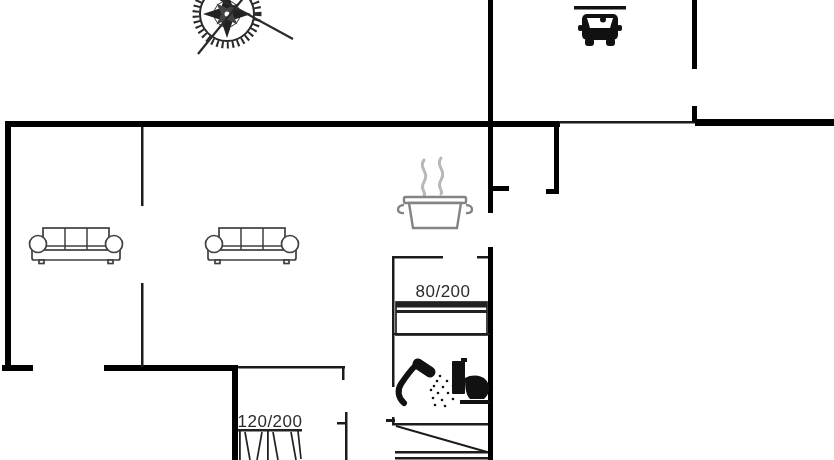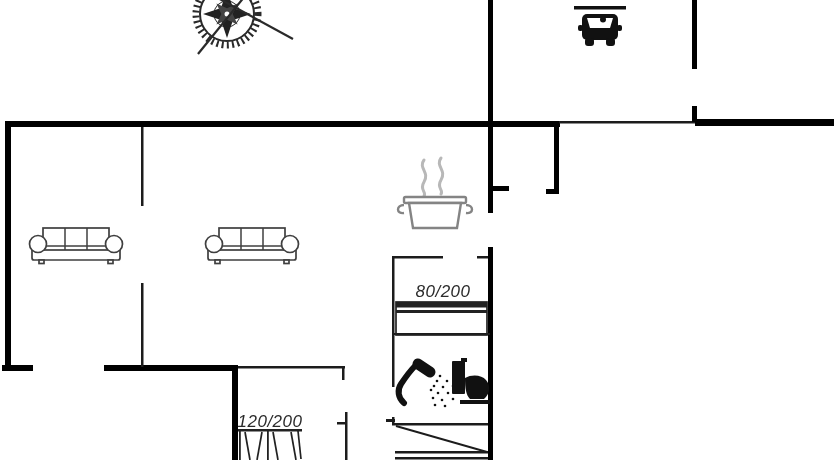--- a/index.html
+++ b/index.html
@@ -1,16 +1,16 @@
 <!DOCTYPE html>
 <html style="--wall: #000000; --wall-thin: #1c1c1c; --furniture: #3f3f3f; --icon-black: #111111; --pot-gray: #848484; --steam-gray: #b8b8b8; --label: #2b2b2b; --bg: #ffffff;"><head>
 <meta charset="utf-8">
 <style>
   html,body{margin:0;padding:0;background:#fff;}
-  .stage{position:relative;width:834px;height:460px;background:var(--bg,#fff);overflow:hidden;font-style:italic;}
+  .stage{position:relative;width:834px;height:460px;background:var(--bg,#fff);overflow:hidden;}
   svg{display:block;}
   .wall{fill:var(--wall,#000);}
   .wall-thin{fill:var(--wall-thin,#1c1c1c);}
   .thinline{stroke:var(--wall-thin,#1c1c1c);stroke-width:2;fill:none;}
   .furn{stroke:var(--furniture,#3f3f3f);stroke-width:1.7;fill:#fff;}
   .furn-line{stroke:var(--furniture,#3f3f3f);stroke-width:1.5;fill:none;}
   .blackfill{fill:var(--icon-black,#111);}
   .pot{stroke:var(--pot-gray,#848484);stroke-width:2.4;fill:#fff;}
   .steam{stroke:var(--steam-gray,#b8b8b8);stroke-width:3;fill:none;stroke-linecap:round;}
   .bedline{stroke:#222;stroke-width:1.7;fill:none;}

